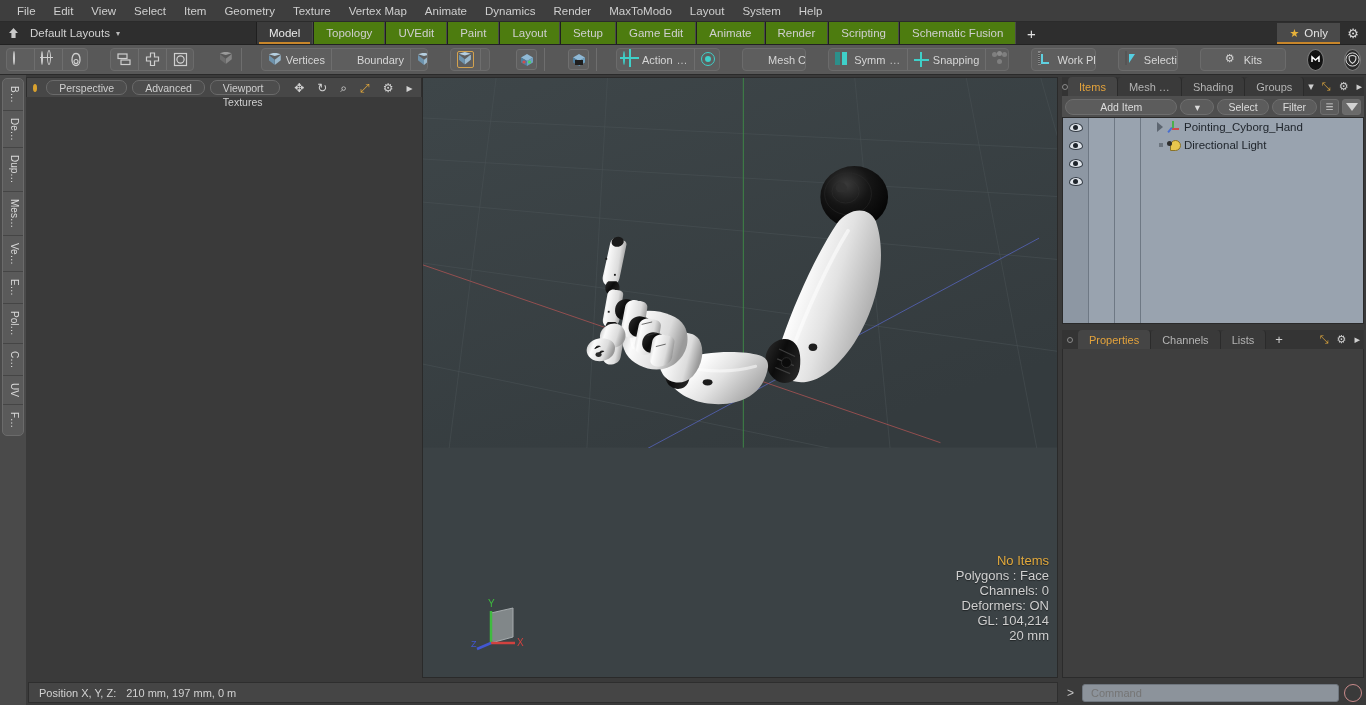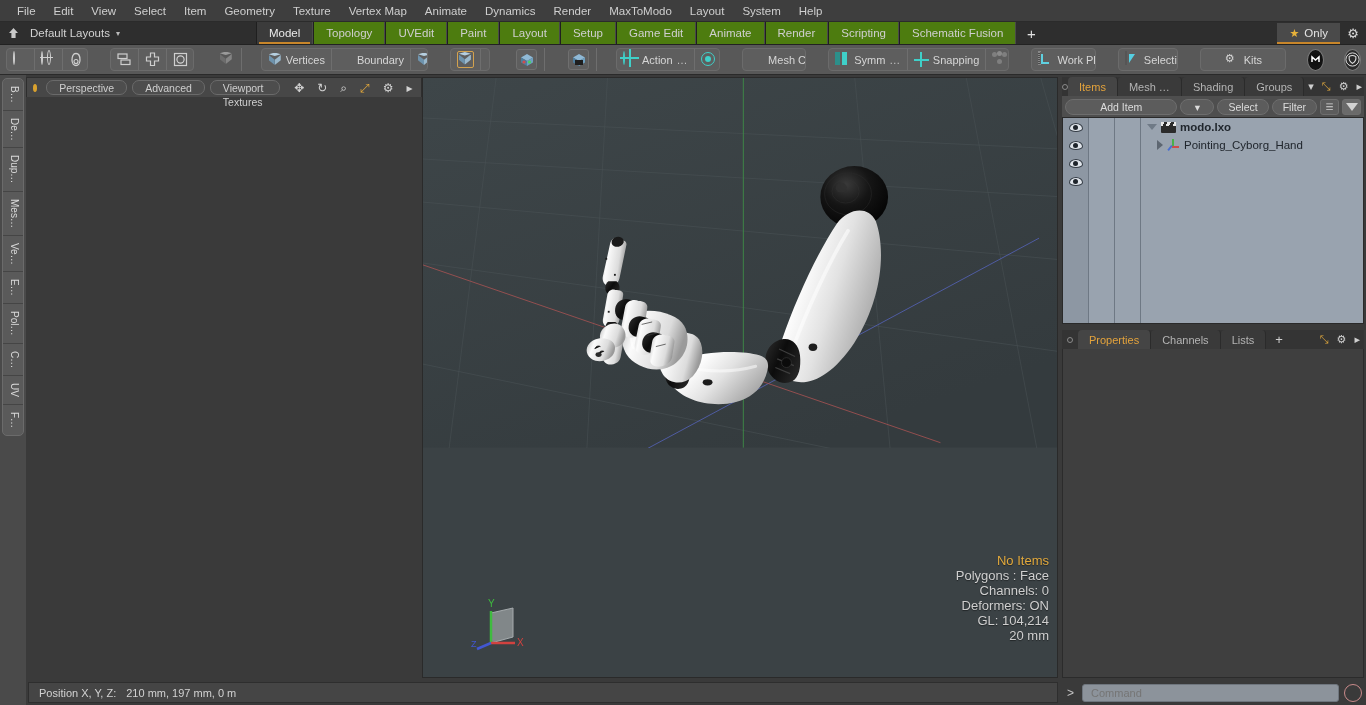--- a/index.html
+++ b/index.html
@@ -746,33 +746,33 @@
             <div class="il-eyerow">
                 <span class="eye"></span>
               </div>
             <div class="il-eyerow">
                 <span class="eye"></span>
               </div>
           </div>
           <div class="il-gutter2"></div>
           <div class="il-gutter3"></div>
           <div class="il-rows">
-            <div class="il-row root" style="padding-left:6px">
-              <span class="tri-down"></span>
-              <span class="ic-clap"></span>
-              <span>modo.lxo</span>
-            </div>
             <div class="il-row" style="padding-left:16px">
               <span class="tri-right"></span>
               <span class="ic-axis">
                   <i></i>
                   <em></em>
                   <b></b>
                 </span>
               <span>Pointing_Cyborg_Hand</span>
+            </div>
+            <div class="il-row" style="padding-left:18px">
+              <span class="dot-sm"></span>
+              <span class="ic-light"></span>
+              <span>Directional Light</span>
             </div>
           </div>
         </div>
       </div>
 
       <div class="panel-gap"></div>
 
       <div class="ptabrow">
         <span class="p-dot">
             <span></span>

